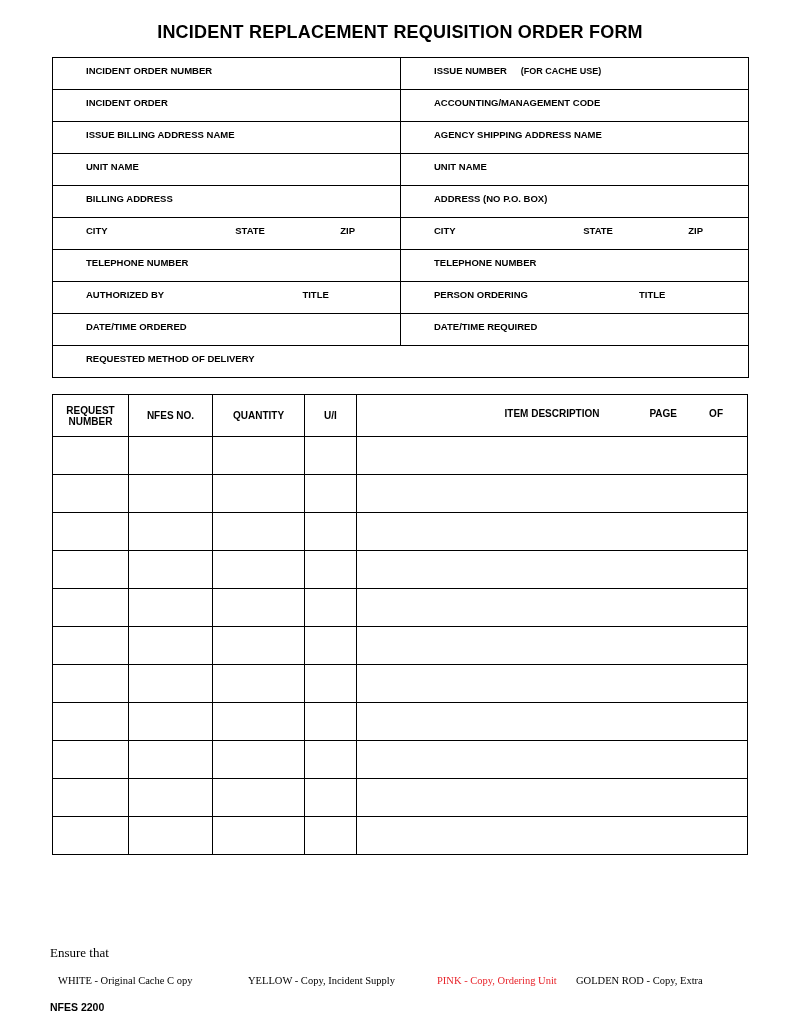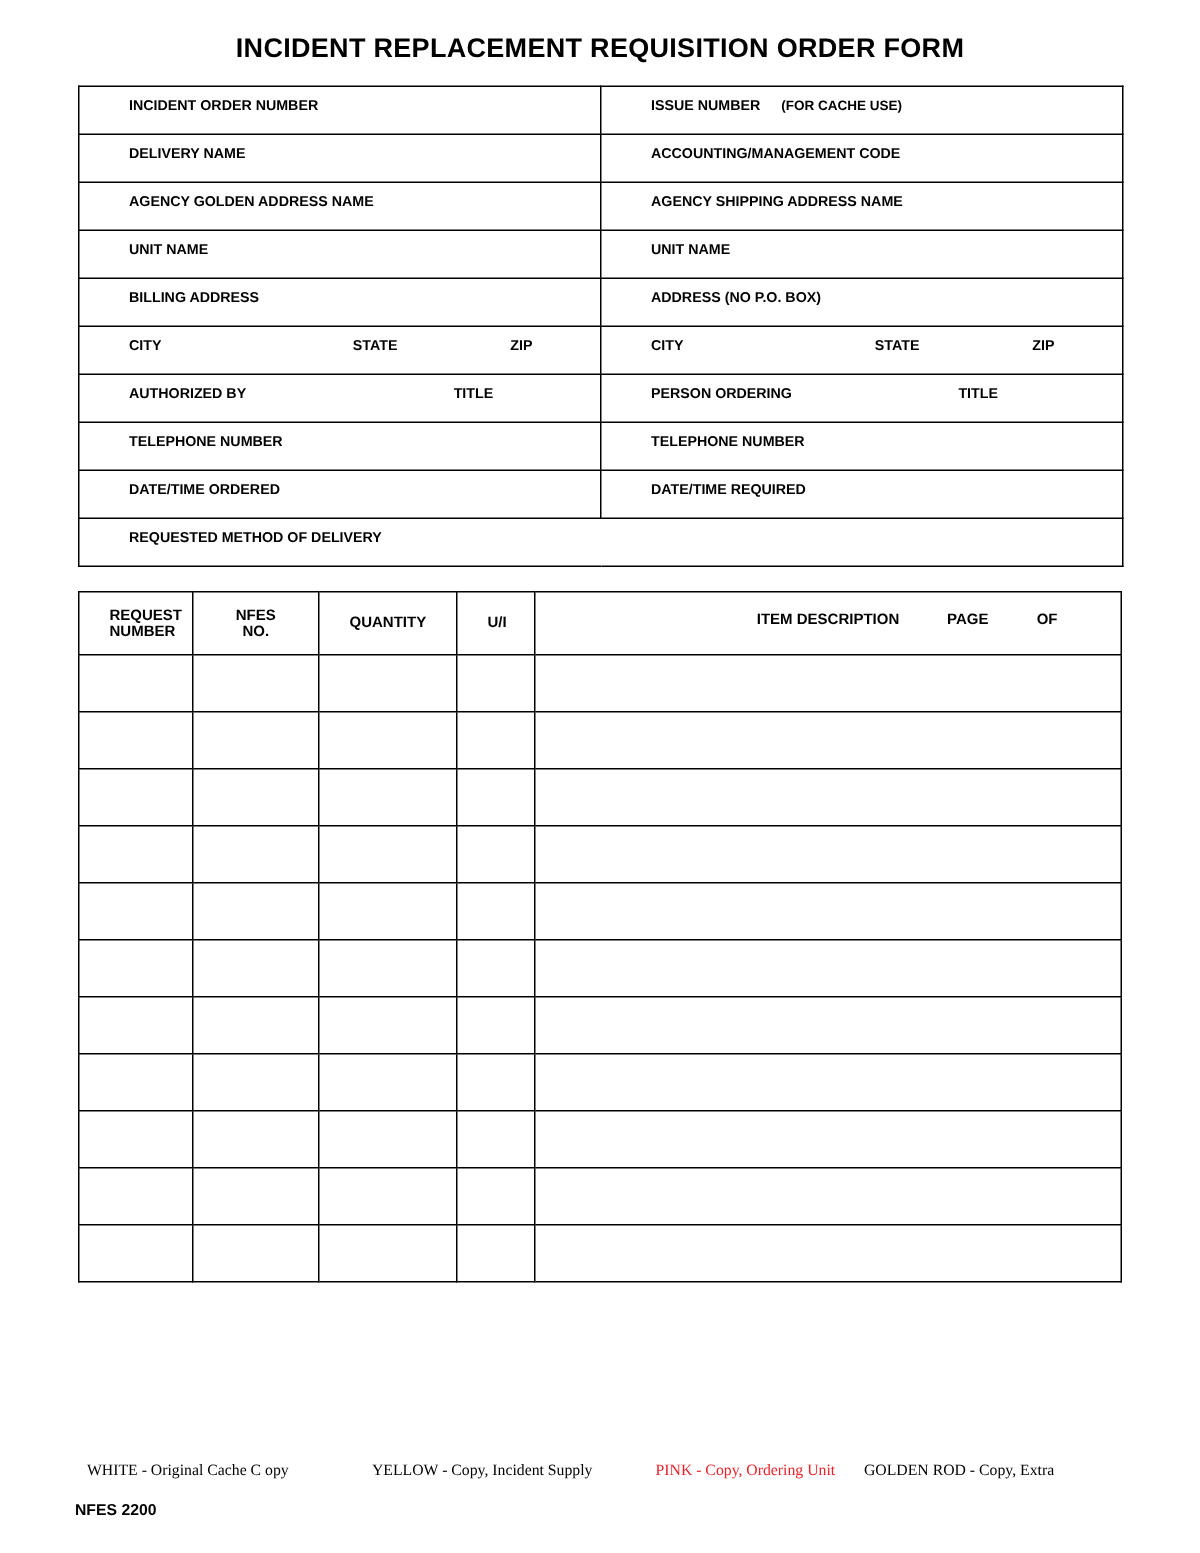--- a/index.html
+++ b/index.html
@@ -78,21 +78,21 @@
   }
   table.items th, table.items td {
     border: 1px solid #000000;
     box-sizing: border-box;
   }
   table.items th {
     font-size: 10px;
     font-weight: bold;
     text-align: center;
     height: 42px;
-    padding: 0 20px;
+    padding: 0 2px;
     vertical-align: middle;
   }
   table.items td {
     height: 38px;
   }
   .desc-head {
     position: relative;
     height: 100%;
   }
   .desc-head .center-t {
@@ -168,29 +168,29 @@
         <tr>
           <td>
             <span class="lbl">INCIDENT ORDER NUMBER</span>
           </td>
           <td>
             <span class="lbl">ISSUE NUMBER</span><span class="sub">(FOR CACHE USE)</span>
           </td>
         </tr>
         <tr>
           <td>
-            <span class="lbl">DELIVERY NAME</span>
+            <span class="lbl">INCIDENT ORDER</span>
           </td>
           <td>
             <span class="lbl">ACCOUNTING/MANAGEMENT CODE</span>
           </td>
         </tr>
         <tr>
           <td>
-            <span class="lbl">AGENCY GOLDEN ADDRESS NAME</span>
+            <span class="lbl">ISSUE BILLING ADDRESS NAME</span>
           </td>
           <td>
             <span class="lbl">AGENCY SHIPPING ADDRESS NAME</span>
           </td>
         </tr>
         <tr>
           <td>
             <span class="lbl">UNIT NAME</span>
           </td>
           <td>
@@ -216,38 +216,38 @@
           <td>
             <div class="inline-row">
               <span class="lbl seg-city">CITY</span>
               <span class="lbl seg-state">STATE</span>
               <span class="lbl seg-zip">ZIP</span>
             </div>
           </td>
         </tr>
         <tr>
           <td>
+            <span class="lbl">TELEPHONE NUMBER</span>
+          </td>
+          <td>
+            <span class="lbl">TELEPHONE NUMBER</span>
+          </td>
+        </tr>
+        <tr>
+          <td>
             <div class="inline-row">
               <span class="lbl seg-auth">AUTHORIZED BY</span>
               <span class="lbl seg-title">TITLE</span>
             </div>
           </td>
           <td>
             <div class="inline-row">
               <span class="lbl seg-person">PERSON ORDERING</span>
               <span class="lbl seg-ptitle">TITLE</span>
             </div>
-          </td>
-        </tr>
-        <tr>
-          <td>
-            <span class="lbl">TELEPHONE NUMBER</span>
-          </td>
-          <td>
-            <span class="lbl">TELEPHONE NUMBER</span>
           </td>
         </tr>
         <tr>
           <td>
             <span class="lbl">DATE/TIME ORDERED</span>
           </td>
           <td>
             <span class="lbl">DATE/TIME REQUIRED</span>
           </td>
         </tr>
@@ -368,20 +368,21 @@
             <td></td>
             <td></td>
             <td></td>
           </tr>
       </tbody>
     </table>
 
   </div>
 
   <div class="footer">
+    <div class="ensure">Ensure that</div>
     <div class="copies">
       <span class="c1">WHITE -  Original Cache C  opy</span>
       <span class="c2">YELLOW - Copy, Incident Supply</span>
       <span class="c3">PINK - Copy, Ordering Unit</span>
       <span class="c4">GOLDEN ROD - Copy, Extra</span>
     </div>
     <div class="nfes-num">NFES 2200</div>
   </div>
 
 </div>

